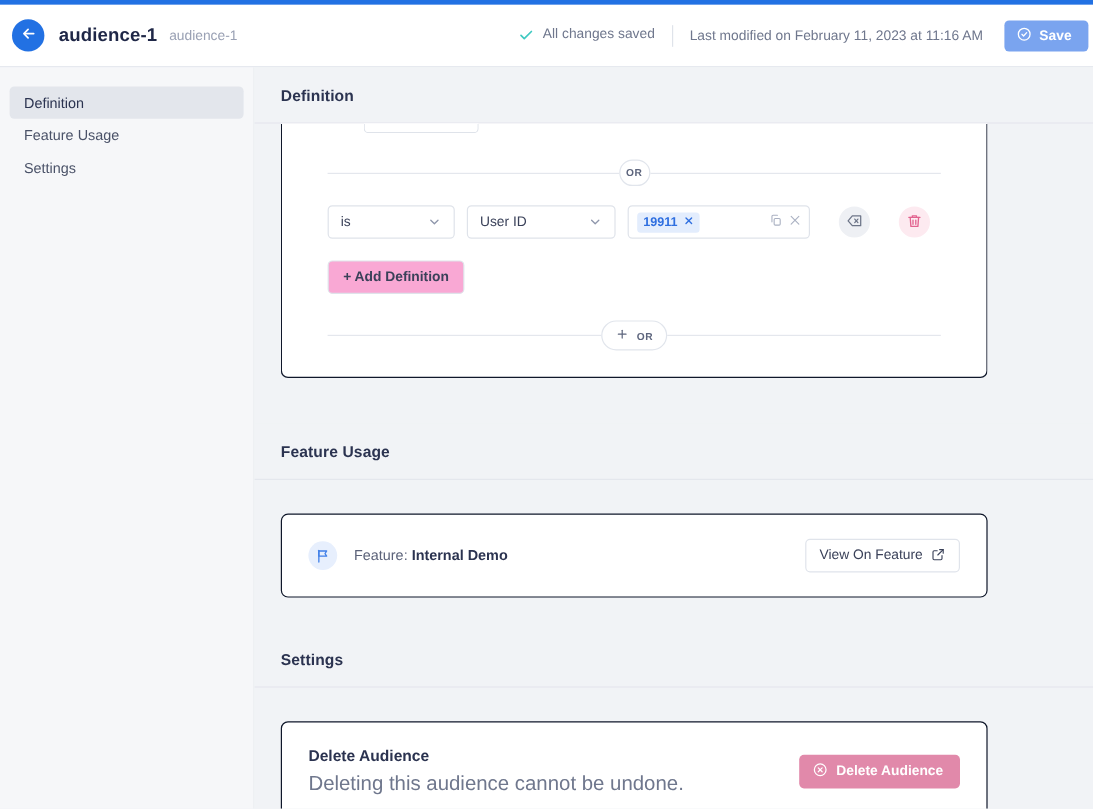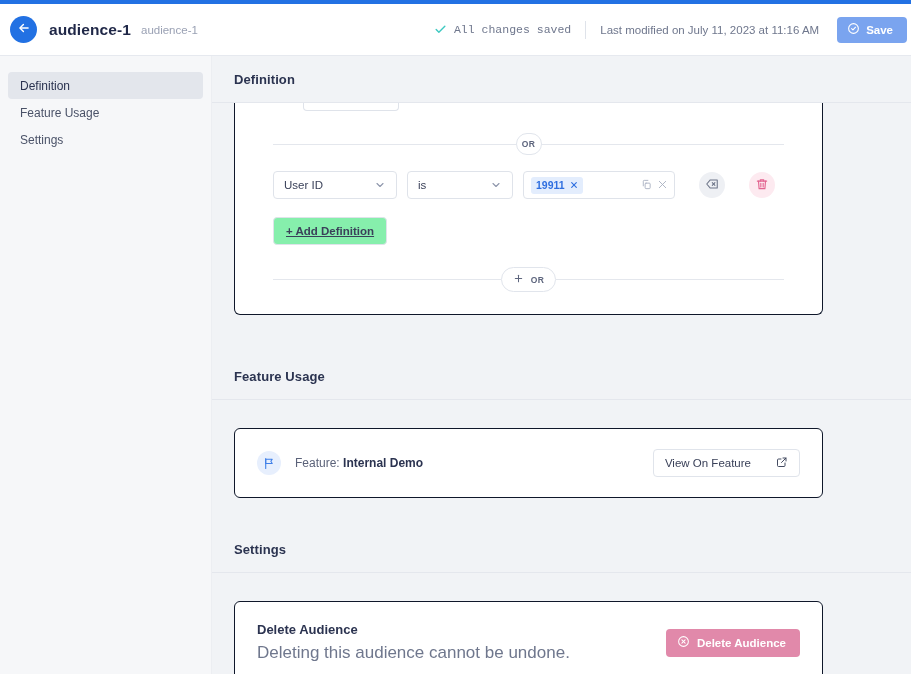--- a/index.html
+++ b/index.html
@@ -33,21 +33,21 @@
     border: none;
   }
   .page-title {
     font-size: 15.5px; font-weight: bold; color: #1f2747;
     letter-spacing: .1px; margin-right: 10px;
   }
   .page-subtitle { font-size: 11.5px; color: #9aa1b4; }
   .header-right {
     margin-left: auto; display: flex; align-items: center; gap: 0;
   }
-  .saved-wrap { display: flex; align-items: flex-start; font-size: 11.5px; color: #6f778d; font-family: Liberation Mono, monospace; }
+  .saved-wrap { display: flex; align-items: flex-start; font-size: 11.5px; color: #6f778d; }
   .saved-check { color: #3ec9c1; margin-right: 7px; display:flex; }
   .divider-v {
     width: 1px; height: 18px; background: #dfe3ea; margin: 0 14px;
   }
   .last-mod { font-size: 11.5px; color: #6f778d; }
   .save-btn {
     margin-left: 18px;
     background: #7aa4ef;
     color: #fff;
     border: none; border-radius: 4px;
@@ -157,24 +157,24 @@
   .field-icons { margin-left: auto; display: flex; align-items: center; gap: 5px; color: #aab1c2; }
   .round-btn {
     width: 26px; height: 26px; border-radius: 50%;
     display: flex; align-items: center; justify-content: center;
     cursor: pointer; border: none;
   }
   .round-btn.grey { background: #eef0f4; color: #6d7588; margin-left: 14px; }
   .round-btn.pink { background: #fdeaf0; color: #e2638f; margin-left: 14px; }
   .add-def-btn {
     height: 28px; border: 1px solid #dfe3ea; border-radius: 4px;
-    background: #86efac; font-size: 11.5px; color: #3a4159;
+    background: #f9a8d4; font-size: 11.5px; color: #3a4159;
     padding: 0 12px; display: inline-flex; align-items: center;
     margin: 8px 0 0 8px; cursor: pointer;
-    font-family: "Liberation Sans", sans-serif; font-weight: bold; text-decoration: underline;
+    font-family: "Liberation Sans", sans-serif; font-weight: bold;
   }
   .or-add-wrap { display: flex; align-items: center; margin: 22px 8px 0 8px; }
   .or-add-pill {
     border: 1px solid #e1e5ec; background: #fff;
     border-radius: 13px; height: 25px; min-width: 49px;
     display: flex; align-items: center; justify-content: center; gap: 7px;
     font-size: 8.5px; font-weight: bold; color: #5d657d; letter-spacing: .4px;
     cursor: pointer; padding: 0 11px;
   }
 
@@ -188,21 +188,21 @@
     width: 24px; height: 24px; border-radius: 50%;
     background: #e7effd; display: flex; align-items: center; justify-content: center;
     flex: 0 0 auto; margin-right: 14px;
   }
   .feature-text { font-size: 12px; color: #5b6279; }
   .feature-text b { color: #2b3350; }
   .ghost-btn {
     margin-left: auto;
     height: 28px; border: 1px solid #e0e4eb; border-radius: 4px;
     background: #fff; font-size: 11.5px; color: #3a4159;
-    padding: 0 11px; display: inline-flex; align-items: center; gap: 25px;
+    padding: 0 11px; display: inline-flex; align-items: center; gap: 7px;
     cursor: pointer; font-family: "Liberation Sans", sans-serif; justify-content: flex-end;
   }
 
   
   .danger-card { padding: 20px 22px; display: flex; align-items: center; margin-top: 28px; }
   .danger-title { font-size: 13px; font-weight: bold; color: #2b3350; margin-bottom: 6px; }
   .danger-sub { font-size: 17px; color: #6f778d; }
   .danger-btn {
     margin-left: auto;
     background: #e189aa; color: #fff; border: none; border-radius: 4px;
@@ -232,21 +232,21 @@
   <div class="header-right">
     <div class="saved-wrap">
       <span class="saved-check">
         <svg width="13" height="13" viewBox="0 0 24 24" fill="none" stroke="#3ec9c1" stroke-width="2.6" stroke-linecap="round" stroke-linejoin="round">
             <polyline points="20 6 9 17 4 12"></polyline>
           </svg>
       </span>
       <span>All changes saved</span>
     </div>
     <div class="divider-v"></div>
-    <div class="last-mod">Last modified on July 11, 2023 at 11:16 AM</div>
+    <div class="last-mod">Last modified on February 11, 2023 at 11:16 AM</div>
     <button class="save-btn">
       <span>
         <svg width="13" height="13" viewBox="0 0 24 24" fill="none" stroke="#ffffff" stroke-width="2" stroke-linecap="round" stroke-linejoin="round">
             <circle cx="12" cy="12" r="9"></circle>
             <polyline points="8.5 12.2 11 14.7 15.8 9.6"></polyline>
           </svg>
       </span>
       <span>Save</span>
     </button>
   </div>
@@ -275,31 +275,31 @@
     <div class="card def-card">
       <div class="clipped-control"></div>
 
       <div class="or-divider">
         <div class="or-line"></div>
         <div class="or-pill">OR</div>
         <div class="or-line"></div>
       </div>
 
       <div class="rule-row">
-        <div class="select select-attr">
-          <span>User ID</span>
+        <div class="select select-op">
+          <span>is</span>
           <span class="chev">
             <svg width="12" height="12" viewBox="0 0 24 24" fill="none" stroke="#8e96ab" stroke-width="2.2" stroke-linecap="round" stroke-linejoin="round">
                 <polyline points="6 9 12 15 18 9"></polyline>
               </svg>
           </span>
         </div>
 
-        <div class="select select-op">
-          <span>is</span>
+        <div class="select select-attr">
+          <span>User ID</span>
           <span class="chev">
             <svg width="12" height="12" viewBox="0 0 24 24" fill="none" stroke="#8e96ab" stroke-width="2.2" stroke-linecap="round" stroke-linejoin="round">
                 <polyline points="6 9 12 15 18 9"></polyline>
               </svg>
           </span>
         </div>
 
         <div class="token-field">
           <span class="chip">
             <span>19911</span>

